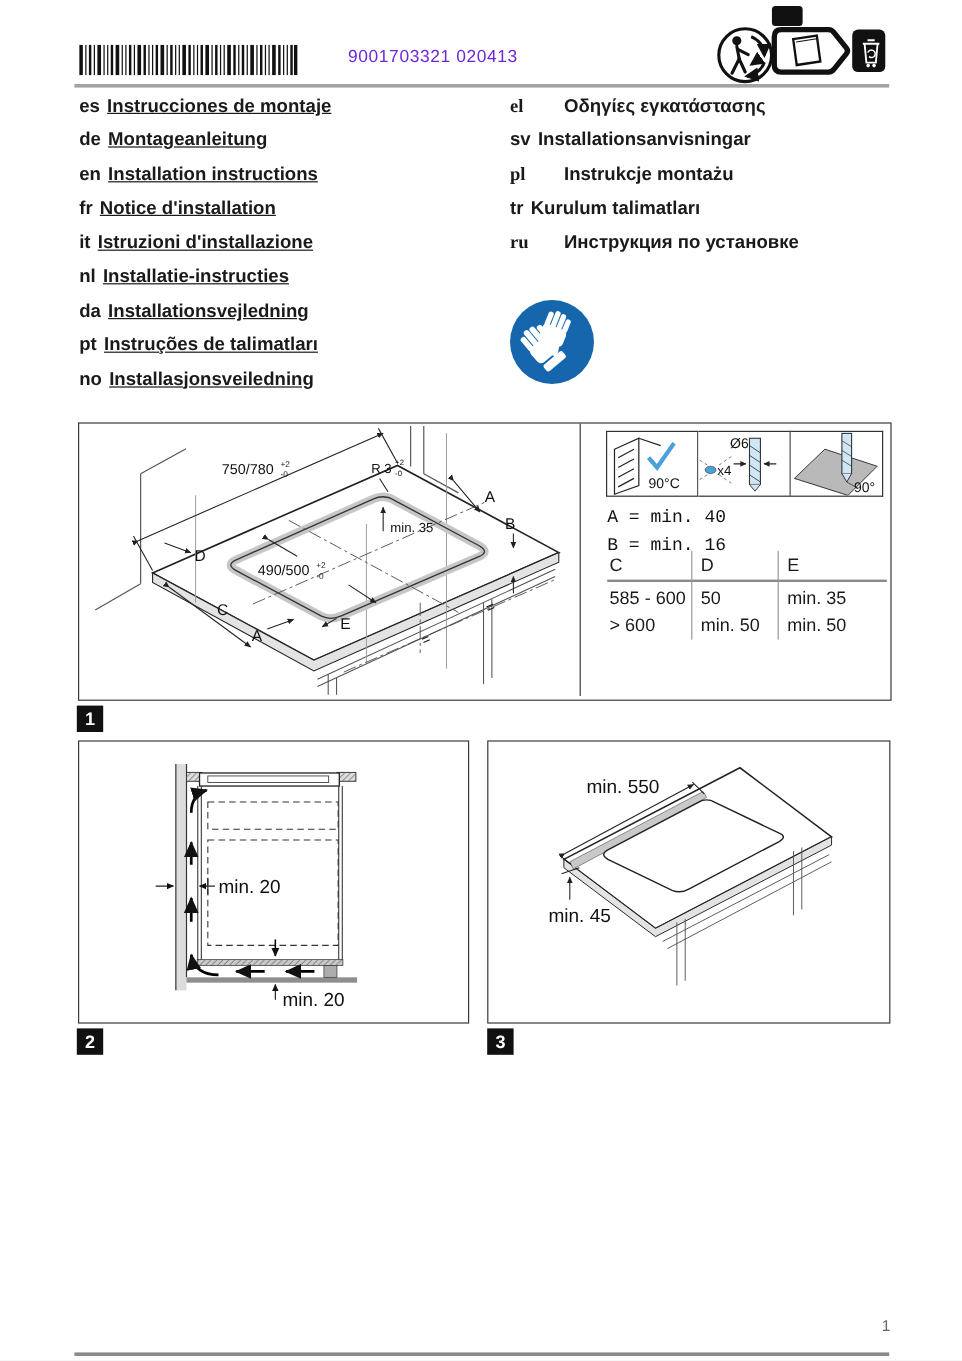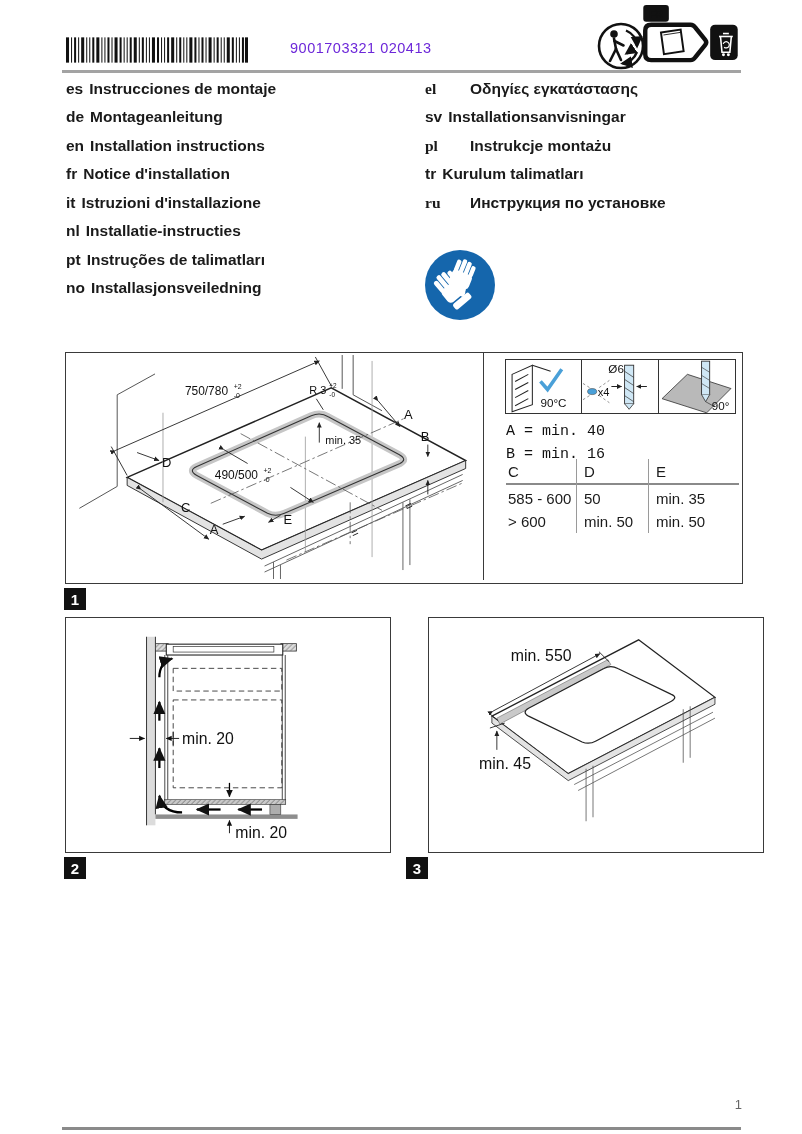--- a/index.html
+++ b/index.html
@@ -6,29 +6,29 @@
   .page{position:relative;width:802px;height:1134px;background:#fff;margin:0 auto;
         font-family:"Liberation Sans",sans-serif;color:#1a1a1a;overflow:hidden;}
   .abs{position:absolute;}
   
   .barcode{left:66px;top:37px;}
   .barcode-num{left:290px;top:40px;font-size:14.5px;color:#6d28d9;letter-spacing:0.5px;}
   .sep-top{left:62px;top:70px;width:679px;height:3px;background:#a3a3a3;}
   .sep-bottom{left:62px;top:1127px;width:679px;height:2.5px;background:#8a8a8a;}
   
   .lang-col{position:absolute;top:80px;}
-  .lang-col.left{left:66px;} .lang-col.right{left:425px;}
+  .lang-col.left{left:66px;text-decoration:underline;} .lang-col.right{left:425px;}
   .lang-row{height:28.45px;font-size:15.5px;font-weight:bold;white-space:nowrap;}
   .lang-row .code{display:inline-block;margin-right:6px;}
   .lang-row.wide .code{width:39px;margin-right:6px;font-family:Liberation Serif, serif;}
   
   .figbox{border:1.3px solid #3a3a3a;background:#fff;}
   .fig1{left:65px;top:352px;width:676px;height:230px;}
   .fig2{left:65px;top:617px;width:324px;height:234px;}
-  .fig3{left:428px;top:617px;width:334px;height:234px;}
+  .fig3{left:406px;top:617px;width:334px;height:234px;}
   .divider1{left:417px;top:0;width:1.2px;height:227px;background:#3a3a3a;}
   .iconstrip{left:439px;top:6px;display:flex;}
   .iconcell{width:77px;height:55px;border:1px solid #333;box-sizing:border-box;background:#fff;}
   .iconcell + .iconcell{border-left:none;}
   .note{left:440px;font-size:15px;color:#111;font-family:Liberation Mono, monospace;}
   .note.a{top:70px;} .note.b{top:93px;}
   .tbl-h{font-size:15px;top:110px;}
   .tbl-c1{left:442px;} .tbl-c2{left:518px;} .tbl-c3{left:590px;}
   .tbl-rule{left:440px;top:130px;width:233px;height:2px;background:#8a8a8a;}
   .tbl-r1{font-size:15px;top:137px;}
@@ -142,20 +142,21 @@
 
   <div class="abs sep-top"></div>
 
   <div class="lang-col left">
     <div class="lang-row"><span class="code">es</span><span>Instrucciones de montaje</span></div>
     <div class="lang-row"><span class="code">de</span><span>Montageanleitung</span></div>
     <div class="lang-row"><span class="code">en</span><span>Installation instructions</span></div>
     <div class="lang-row"><span class="code">fr</span><span>Notice d'installation</span></div>
     <div class="lang-row"><span class="code">it</span><span>Istruzioni d'installazione</span></div>
     <div class="lang-row"><span class="code">nl</span><span>Installatie-instructies</span></div>
+    <div class="lang-row"><span class="code">da</span><span>Installationsvejledning</span></div>
     <div class="lang-row"><span class="code">pt</span><span>Instruções de talimatları</span></div>
     <div class="lang-row"><span class="code">no</span><span>Installasjonsveiledning</span></div>
   </div>
 
   <div class="lang-col right">
     <div class="lang-row wide"><span class="code">el</span><span>Οδηγίες εγκατάστασης</span></div>
     <div class="lang-row"><span class="code">sv</span><span>Installationsanvisningar</span></div>
     <div class="lang-row wide"><span class="code">pl</span><span>Instrukcje montażu</span></div>
     <div class="lang-row"><span class="code">tr</span><span>Kurulum talimatları</span></div>
     <div class="lang-row wide"><span class="code">ru</span><span>Инструкция по установке</span></div>

